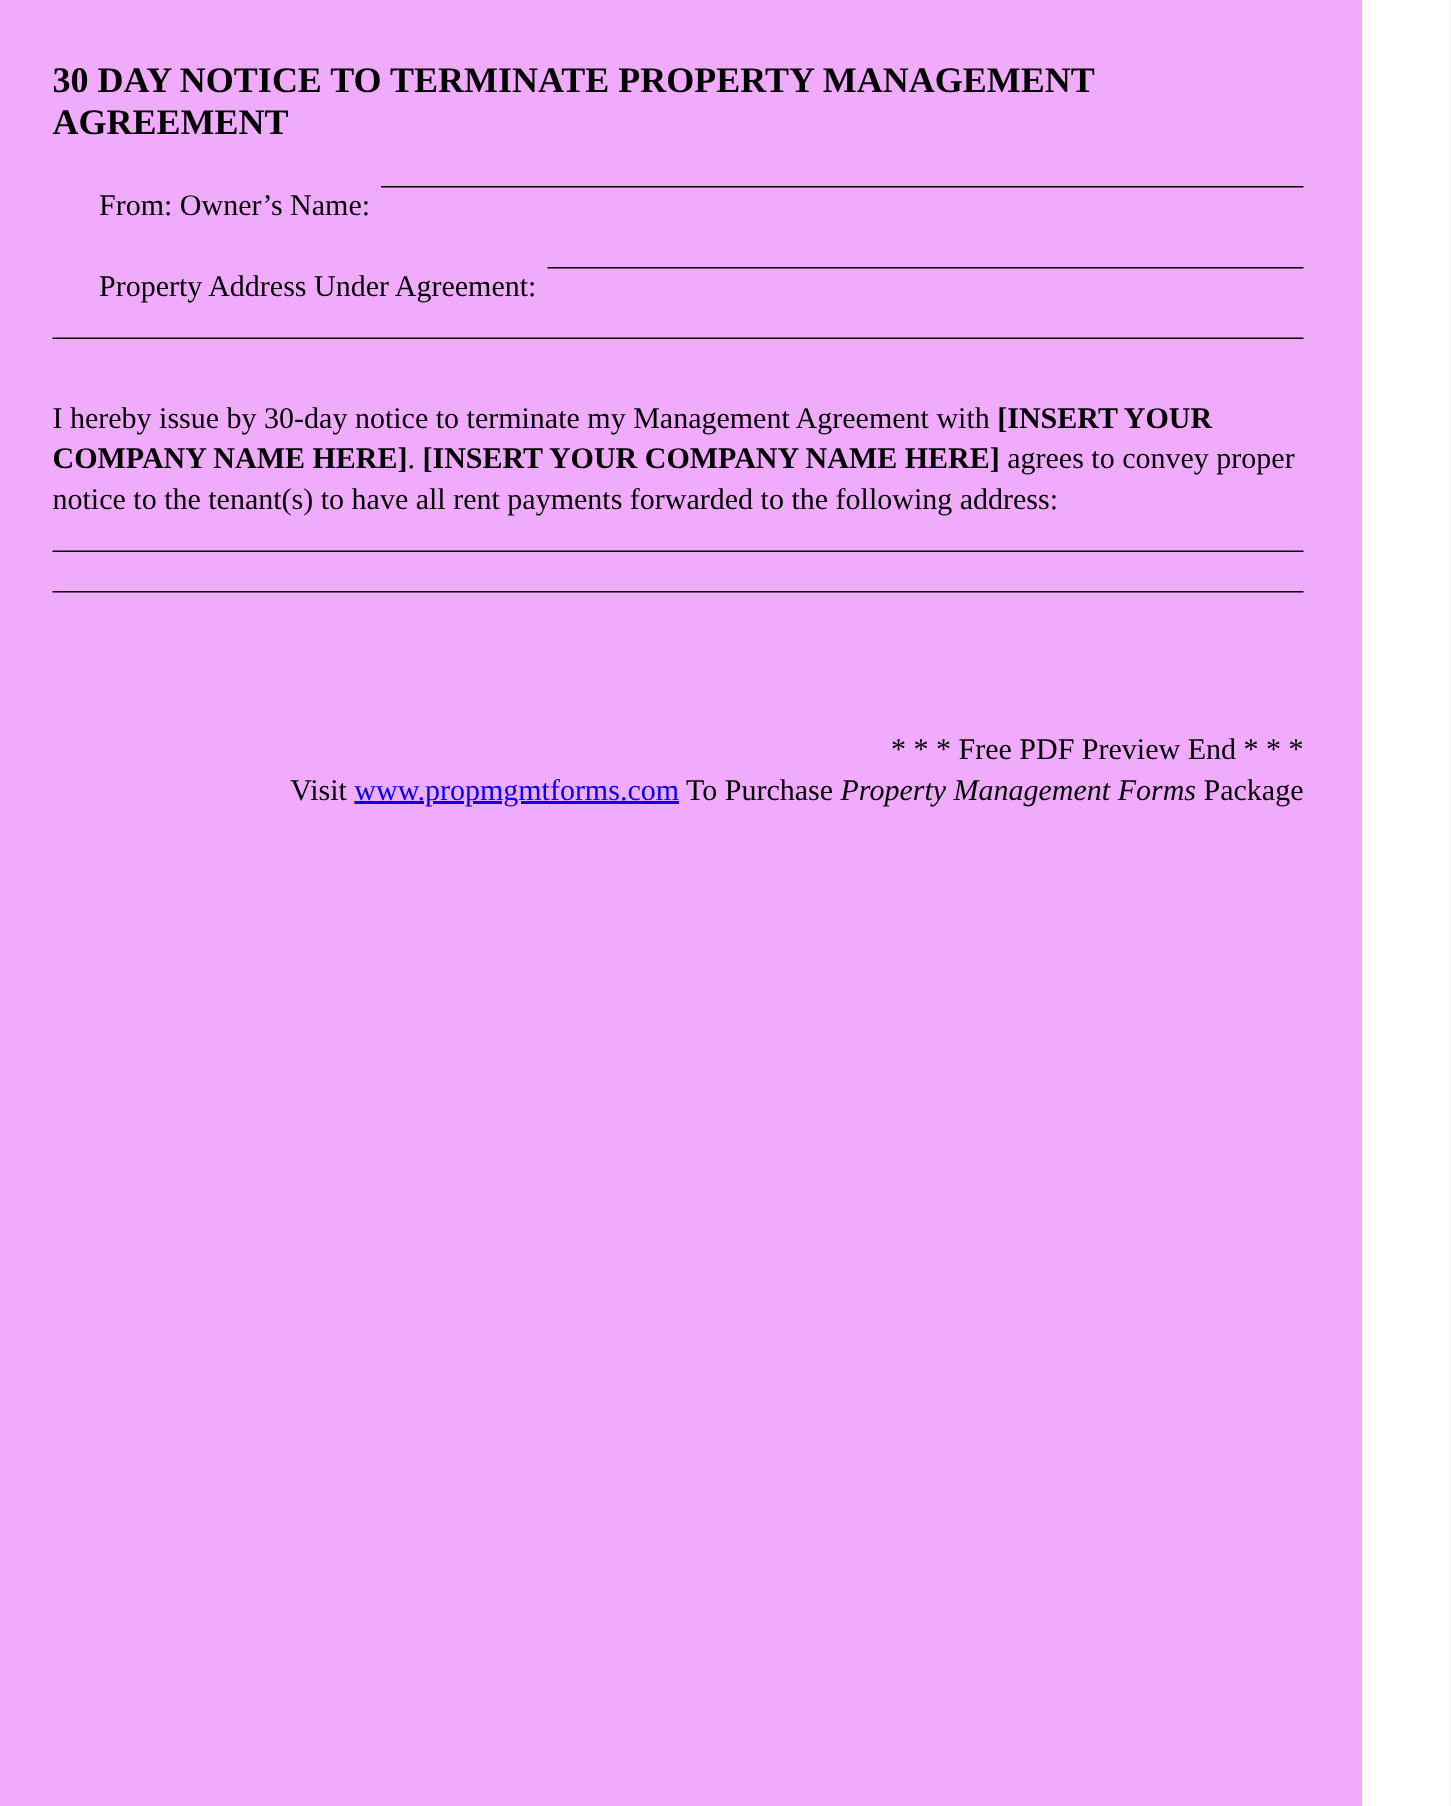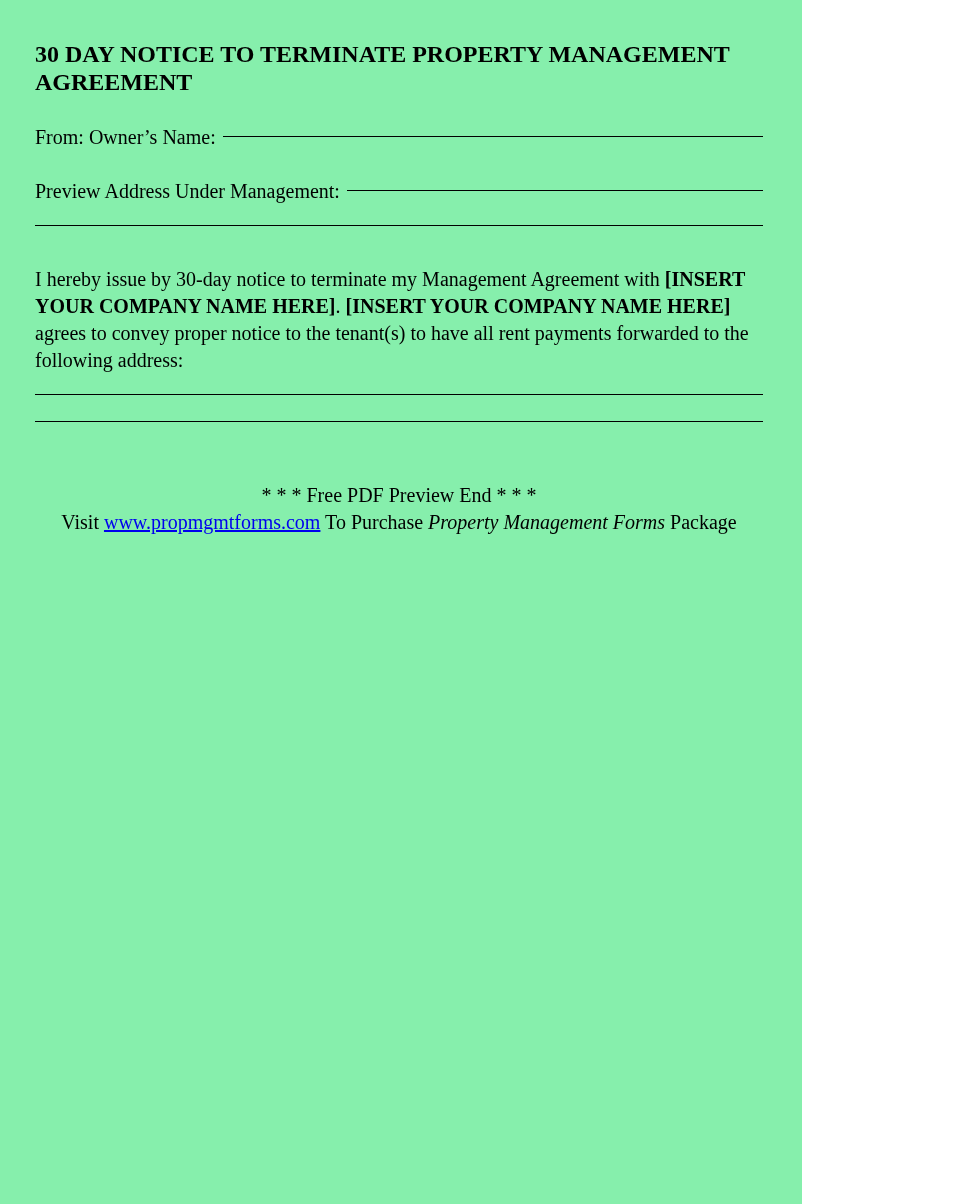--- a/index.html
+++ b/index.html
@@ -2,23 +2,23 @@
 <html><head>
 <meta charset="utf-8">
 <style>
   html, body {
     margin: 0;
     padding: 0;
     background: #ffffff;
   }
   .page {
     position: relative;
-    width: 802px;
+    width: 908px;
     height: 1204px;
-    background: #86efac;
+    background: #f0abfc;
     color: #000000;
     font-family: "Liberation Serif", "DejaVu Serif", serif;
     font-size: 20px;
     line-height: 27px;
     box-sizing: border-box;
     padding: 40px 39px 5px 35px;
     overflow: hidden;
   }
   .doc-title {
     font-size: 24px;
@@ -26,42 +26,43 @@
     font-weight: bold;
     margin: 0;
   }
   .to-para {
     margin-top: 52px;
   }
   .bold { font-weight: bold; }
   .italic { font-style: italic; }
   .field-row {
     display: flex;
-    align-items: center;
+    align-items: flex-start;
     margin-top: 27px;
     white-space: nowrap;
+    margin-left: 31px;
   }
   .field-row.first-field { margin-top: 28px; }
   .fill-line {
     flex: 1 1 auto;
     border-bottom: 1px solid #000000;
     margin-left: 7px;
     margin-bottom: 3px;
   }
   .rule-line {
     height: 0;
     border-bottom: 1px solid #000000;
   }
   .rule-continuation { margin-top: 20px; }
   .body-para { margin-top: 40px; }
   .blank-line-1 { margin-top: 17px; }
   .blank-line-2 { margin-top: 26px; }
   .preview-footer {
-    margin-top: 60px;
-    text-align: center;
+    margin-top: 92px;
+    text-align: right;
   }
   .site-link {
     color: #0000ee;
     text-decoration: underline;
     cursor: pointer;
   }
 </style>
 </head>
 <body>
 
@@ -69,21 +70,21 @@
 
   <h1 class="doc-title">30 DAY NOTICE TO TERMINATE PROPERTY MANAGEMENT AGREEMENT</h1>
 
 
   <div class="field-row first-field">
     <span>From: Owner’s Name:</span>
     <span class="fill-line"></span>
   </div>
 
   <div class="field-row">
-    <span>Preview Address Under Management:</span>
+    <span>Property Address Under Agreement:</span>
     <span class="fill-line"></span>
   </div>
 
   <div class="rule-line rule-continuation"></div>
 
   <p class="body-para"><span>I hereby issue by 30-day notice to terminate my Management Agreement with </span><span class="bold">[INSERT YOUR COMPANY NAME HERE]</span><span>. </span><span class="bold">[INSERT YOUR COMPANY NAME HERE]</span><span> agrees to convey proper notice to the tenant(s) to have all rent payments forwarded to the following address:</span></p>
 
   <div class="rule-line blank-line-1"></div>
 
   <div class="rule-line blank-line-2"></div>

